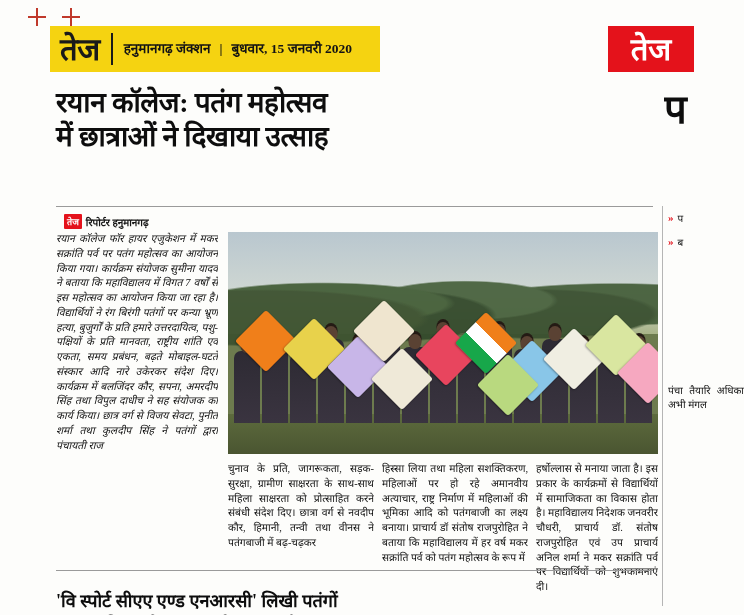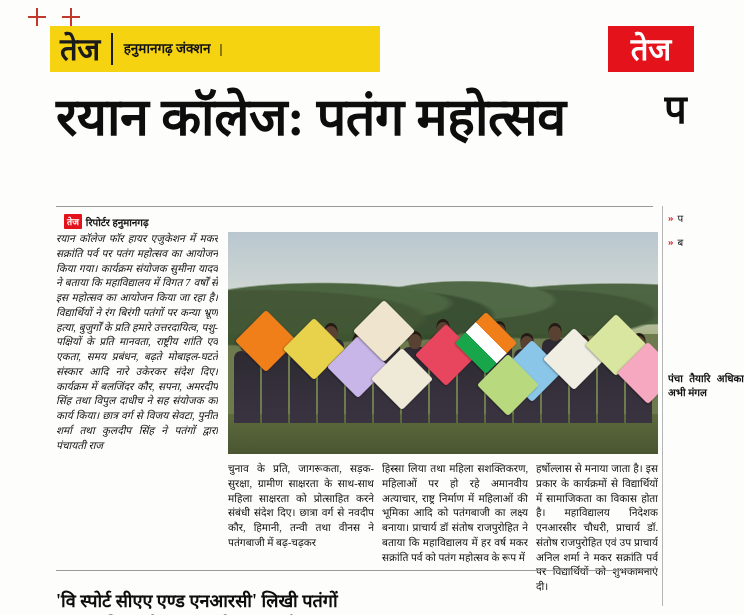--- a/index.html
+++ b/index.html
@@ -85,21 +85,21 @@
     line-height: 1;
   }
 
   
   .headline {
     position: absolute;
     left: 56px; top: 86px;
     width: 600px;
     font-family: "Liberation Serif", serif;
     font-weight: bold;
-    font-size: 52px;
+    font-size: 28px;
     line-height: 1.22;
     color: #0d0d0d;
     letter-spacing: -0.4px;
   }
   .headline-right-clip {
     position: absolute;
     left: 664px; top: 86px;
     width: 80px;
     font-family: "Liberation Serif", serif;
     font-weight: bold;
@@ -279,29 +279,31 @@
 
   <div class="regmark" style="left:28px; top:8px;"></div>
   <div class="regmark" style="left:62px; top:8px;"></div>
 
   <div class="masthead">
     <div class="logo-block">
       <div class="logo-word">तेज</div>
       <div class="logo-rule"></div>
       <div class="masthead-meta">हनुमानगढ़ जंक्शन</div>
       <div class="masthead-meta">|</div>
+      <div class="masthead-meta">बुधवार, 15 जनवरी 2020</div>
     </div>
     <div class="masthead-gap"></div>
     <div class="logo-right">
       <span>तेज</span>
     </div>
   </div>
 
   <div class="headline">
     <div>रयान कॉलेज: पतंग महोत्सव</div>
+    <div>में छात्राओं ने दिखाया उत्साह</div>
   </div>
   <div class="headline-right-clip">प</div>
 
   <div class="rule-under-head"></div>
   <div class="rail-divider"></div>
 
   <div class="byline">
     <span class="byline-badge">तेज</span>
     <span>रिपोर्टर हनुमानगढ़</span>
   </div>
@@ -341,33 +343,33 @@
       <div class="kite k10" style="left:398px; bottom:28px;"></div>
       <div class="kite k11" style="left:134px; bottom:70px;"></div>
       <div class="kite k12" style="left:258px; bottom:16px;"></div>
     </div>
   </div>
 
   <div class="col col-a-lower"></div>
 
   <div class="col col-b">चुनाव के प्रति, जागरूकता, सड़क-सुरक्षा, ग्रामीण साक्षरता के साथ-साथ महिला साक्षरता को प्रोत्साहित करने संबंधी संदेश दिए। छात्रा वर्ग से नवदीप कौर, हिमानी, तन्वी तथा वीनस ने पतंगबाजी में बढ़-चढ़कर</div>
   <div class="col col-c">हिस्सा लिया तथा महिला सशक्तिकरण, महिलाओं पर हो रहे अमानवीय अत्याचार, राष्ट्र निर्माण में महिलाओं की भूमिका आदि को पतंगबाजी का लक्ष्य बनाया। प्राचार्य डॉ संतोष राजपुरोहित ने बताया कि महाविद्यालय में हर वर्ष मकर सक्रांति पर्व को पतंग महोत्सव के रूप में</div>
-  <div class="col col-d">हर्षोल्लास से मनाया जाता है। इस प्रकार के कार्यक्रमों से विद्यार्थियों में सामाजिकता का विकास होता है। महाविद्यालय निदेशक एनआरसीर चौधरी, प्राचार्य डॉ. संतोष राजपुरोहित एवं उप प्राचार्य अनिल शर्मा ने मकर सक्रांति पर्व पर विद्यार्थियों को शुभकामनाएं दी।</div>
+  <div class="col col-d">हर्षोल्लास से मनाया जाता है। इस प्रकार के कार्यक्रमों से विद्यार्थियों में सामाजिकता का विकास होता है। महाविद्यालय निदेशक जनवरीर चौधरी, प्राचार्य डॉ. संतोष राजपुरोहित एवं उप प्राचार्य अनिल शर्मा ने मकर सक्रांति पर्व पर विद्यार्थियों को शुभकामनाएं दी।</div>
 
   <div class="rail" style="top:212px; height:120px;">
     <div class="rail-item">
       <span class="rail-bullet">»</span>
       <span>प</span>
     </div>
     <div class="rail-item">
       <span class="rail-bullet">»</span>
       <span>ब</span>
     </div>
   </div>
-  <div class="rail-para" style="top:372px; height:110px;font-weight:bold;">पंचा तैयारि अधिका अभी मंगल</div>
+  <div class="rail-para" style="top:384px; height:110px;">पंचा तैयारि अधिका अभी मंगल</div>
 
   <div class="rule-above-sub"></div>
   <div class="subhead">
     <div>'वि स्पोर्ट सीएए एण्ड एनआरसी' लिखी पतंगों</div>
     <div>उड़ाकर किया गीगा गढ़बाजी का समर्थन</div>
   </div>
 
 </div>
 
 </body></html>

